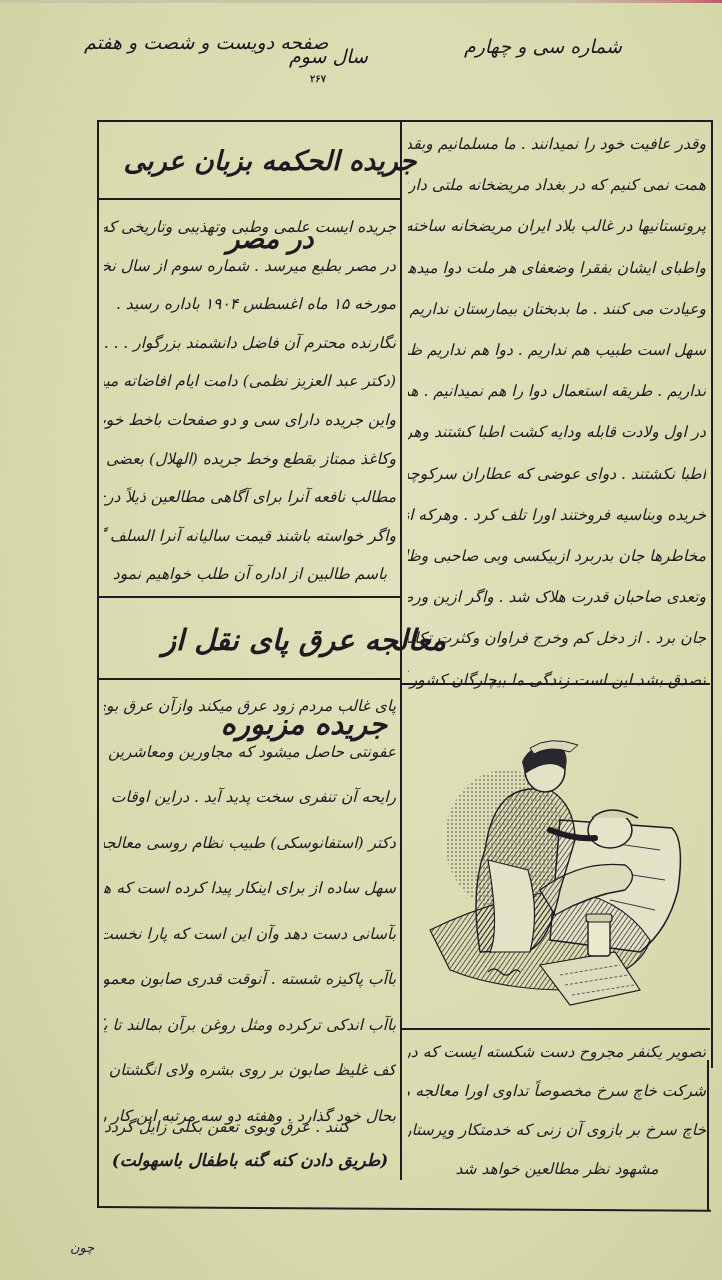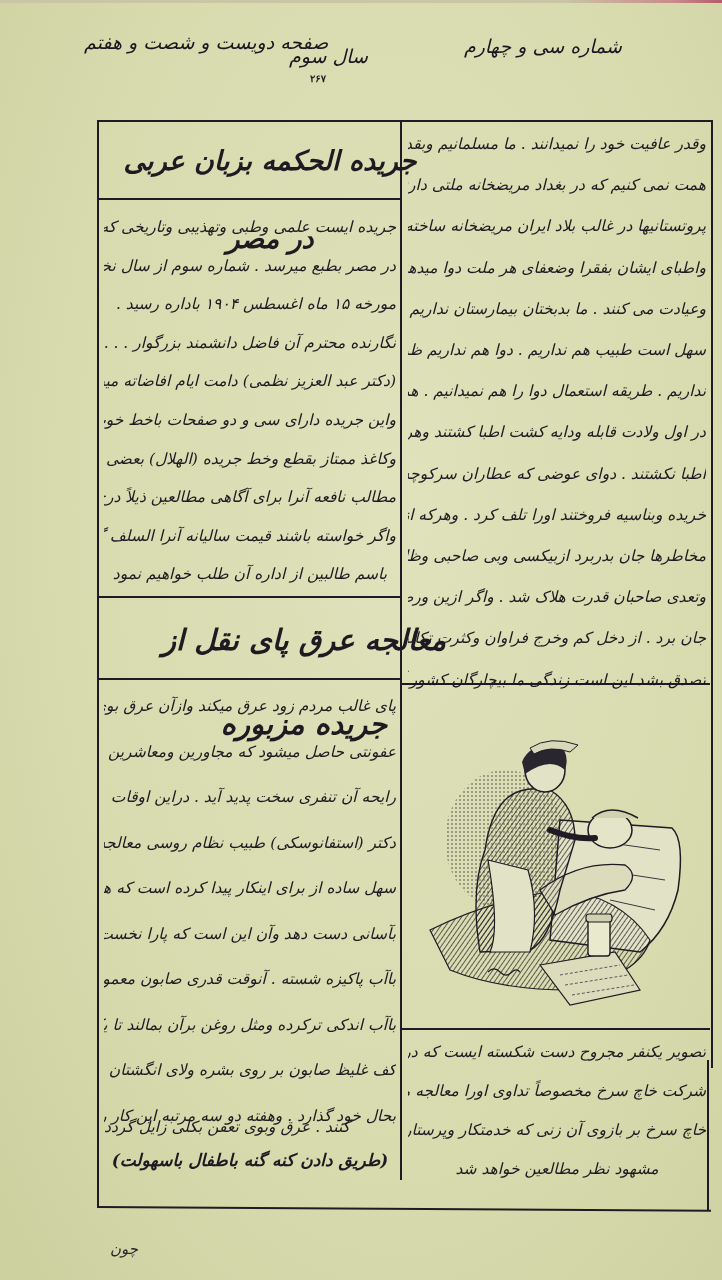--- a/index.html
+++ b/index.html
@@ -47,21 +47,21 @@
   .left-bottom { left: 104px; top: 684px; width: 292px; }
   .left-bottom p { line-height: 45.5px; }
   .right-top { left: 408px; top: 124px; width: 298px; }
   .right-top p { line-height: 41.2px; }
   .caption { left: 408px; top: 1033px; width: 298px; }
   .caption p { line-height: 39px; }
   .caption p.last { text-align: center; }
   .closing { position: absolute; left: 104px; top: 1140px; width: 292px; direction: rtl; text-align: center; font-size: 17px; font-weight: bold; font-style: italic; line-height: 40px; }
 
   .illus { position: absolute; left: 410px; top: 690px; width: 296px; height: 320px; }
-  .footer-mark { position: absolute; left: 70px; top: 1240px; font-size: 15px; font-style: italic; direction: rtl; color: #2a2630; margin-left: 40px; }
+  .footer-mark { position: absolute; left: 70px; top: 1240px; font-size: 13px; font-style: italic; direction: rtl; color: #2a2630; }
   .bottom-rule { position: absolute; left: 97px; top: 1206px; width: 614px; height: 2px; background: #1e1b24; transform: rotate(0.35deg); transform-origin: left; }
 </style>
 </head>
 <body>
 
 <div class="page">
   <div class="topstrip">
       <div class="red"></div>
     </div>
 

